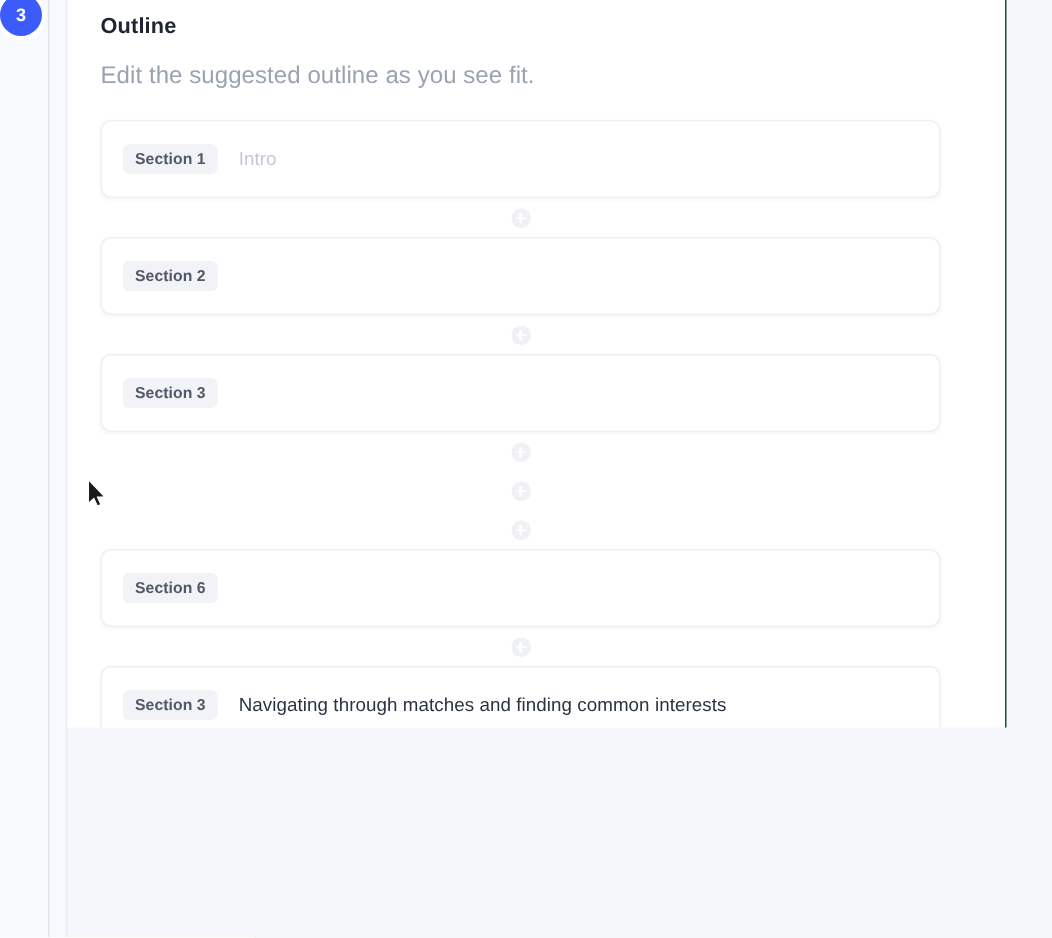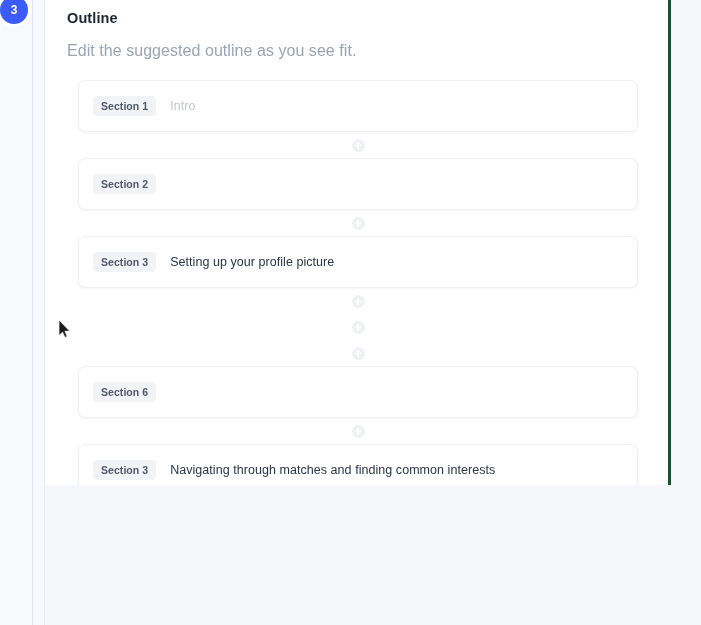--- a/index.html
+++ b/index.html
@@ -49,21 +49,21 @@
     box-shadow: 0 0 0 3px #ffffff;
     line-height: 1;
   }
 
   
   .panel {
     position: absolute;
     left: 45px; top: 0;
     width: 626px; height: 485px;
     background: #ffffff;
-    border-right: 3px solid #14532d;
+    border-right: 1px solid #14532d;
     overflow: hidden;
   }
   .panel-inner {
     position: relative;
     width: 626px;
     padding: 0;
   }
 
   .page-title {
     position: absolute;
@@ -78,21 +78,21 @@
     left: 22px; top: 42px;
     font-size: 16px;
     font-weight: 400;
     color: #9aa3b2;
     letter-spacing: 0.05px;
   }
 
   
   .outline-list {
     position: absolute;
-    left: 33px; top: 80px;
+    left: 22px; top: 80px;
     width: 560px;
   }
 
   .section-card {
     width: 560px;
     height: 52px;
     background: #ffffff;
     border: 1px solid #edf0f4;
     border-radius: 7px;
     box-shadow: 0 1px 3px rgba(26,38,64,0.045);
@@ -192,21 +192,20 @@
             <span class="add-btn"></span>
           </div>
           <div class="section-card">
             <span class="section-badge">Section 2</span>
           </div>
           <div class="add-divider">
             <span class="add-btn"></span>
           </div>
           <div class="section-card">
             <span class="section-badge">Section 3</span>
-            <span class="section-title">Setting up your profile picture</span>
           </div>
           <div class="add-divider">
             <span class="add-btn"></span>
           </div>
           <div class="add-divider">
             <span class="add-btn"></span>
           </div>
           <div class="add-divider">
             <span class="add-btn"></span>
           </div>

